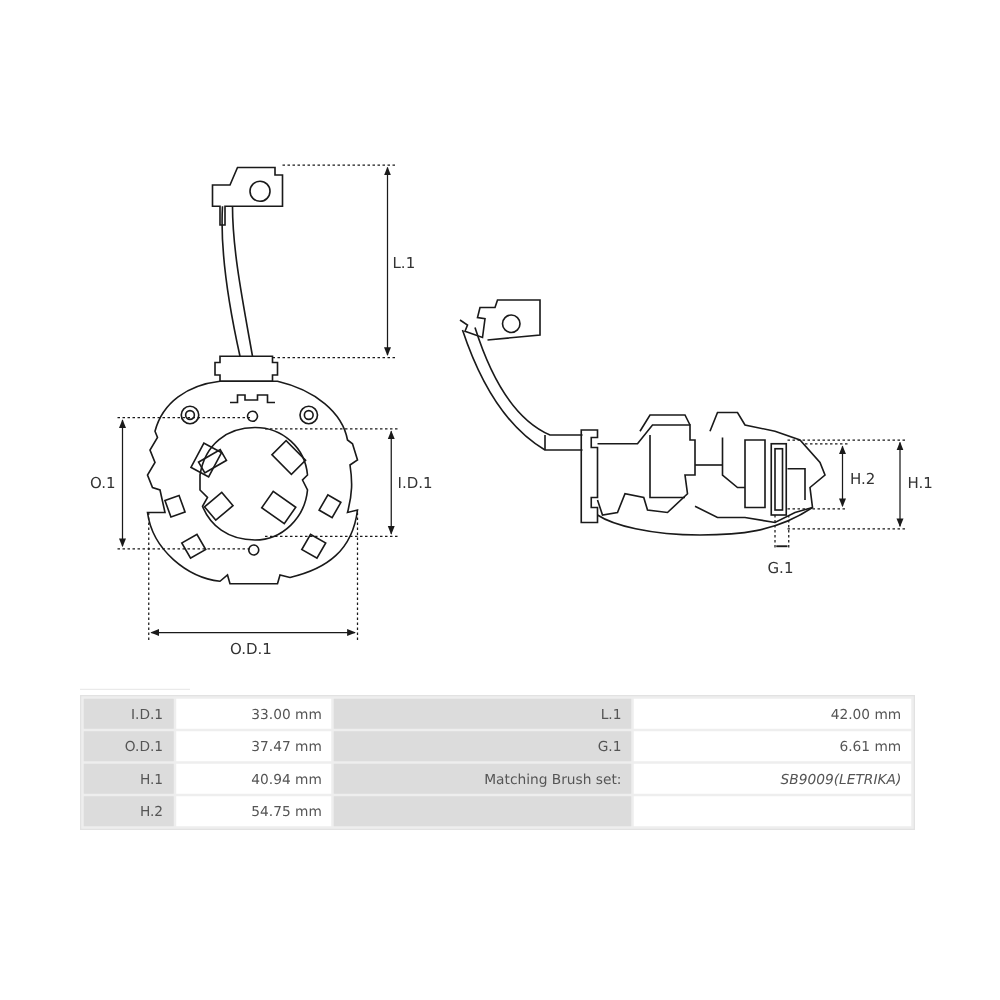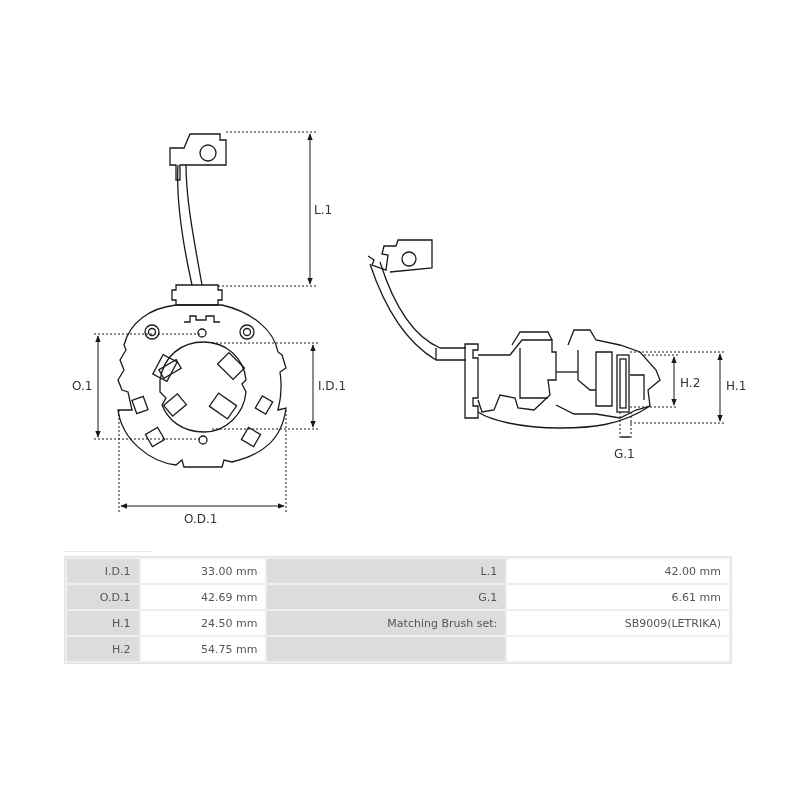--- a/index.html
+++ b/index.html
@@ -122,29 +122,29 @@
   <table id="spec-table">
     <tbody>
         <tr>
       <td class="lbl c1">I.D.1</td>
       <td class="val c2">33.00 mm</td>
       <td class="lbl c3">L.1</td>
       <td class="val c4">42.00 mm</td>
     </tr>
     <tr>
       <td class="lbl">O.D.1</td>
-      <td class="val">42.69 mm</td>
+      <td class="val">37.47 mm</td>
       <td class="lbl">G.1</td>
       <td class="val">6.61 mm</td>
     </tr>
     <tr>
       <td class="lbl">H.1</td>
-      <td class="val">24.50 mm</td>
+      <td class="val">40.94 mm</td>
       <td class="lbl">Matching Brush set:</td>
-      <td class="val" style="">SB9009(LETRIKA)</td>
+      <td class="val" style="font-style:italic;">SB9009(LETRIKA)</td>
     </tr>
     <tr>
       <td class="lbl">H.2</td>
       <td class="val">54.75 mm</td>
       <td class="lbl"></td>
       <td class="val"></td>
     </tr>
   </tbody>
     </table>
 </div>

